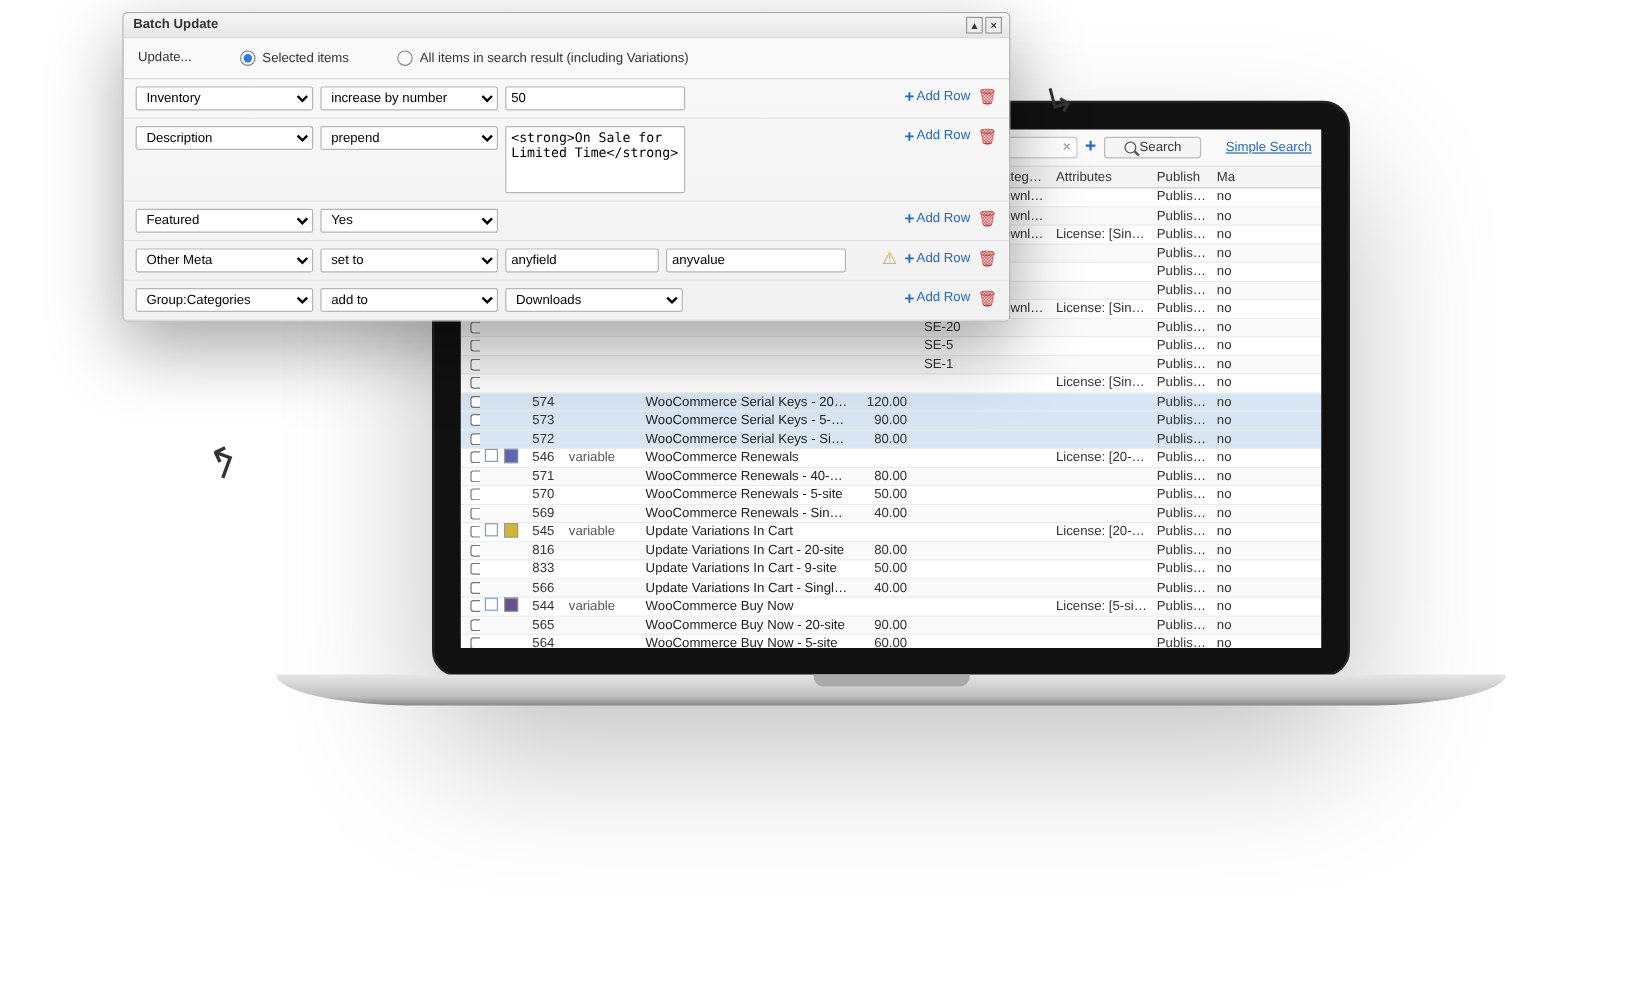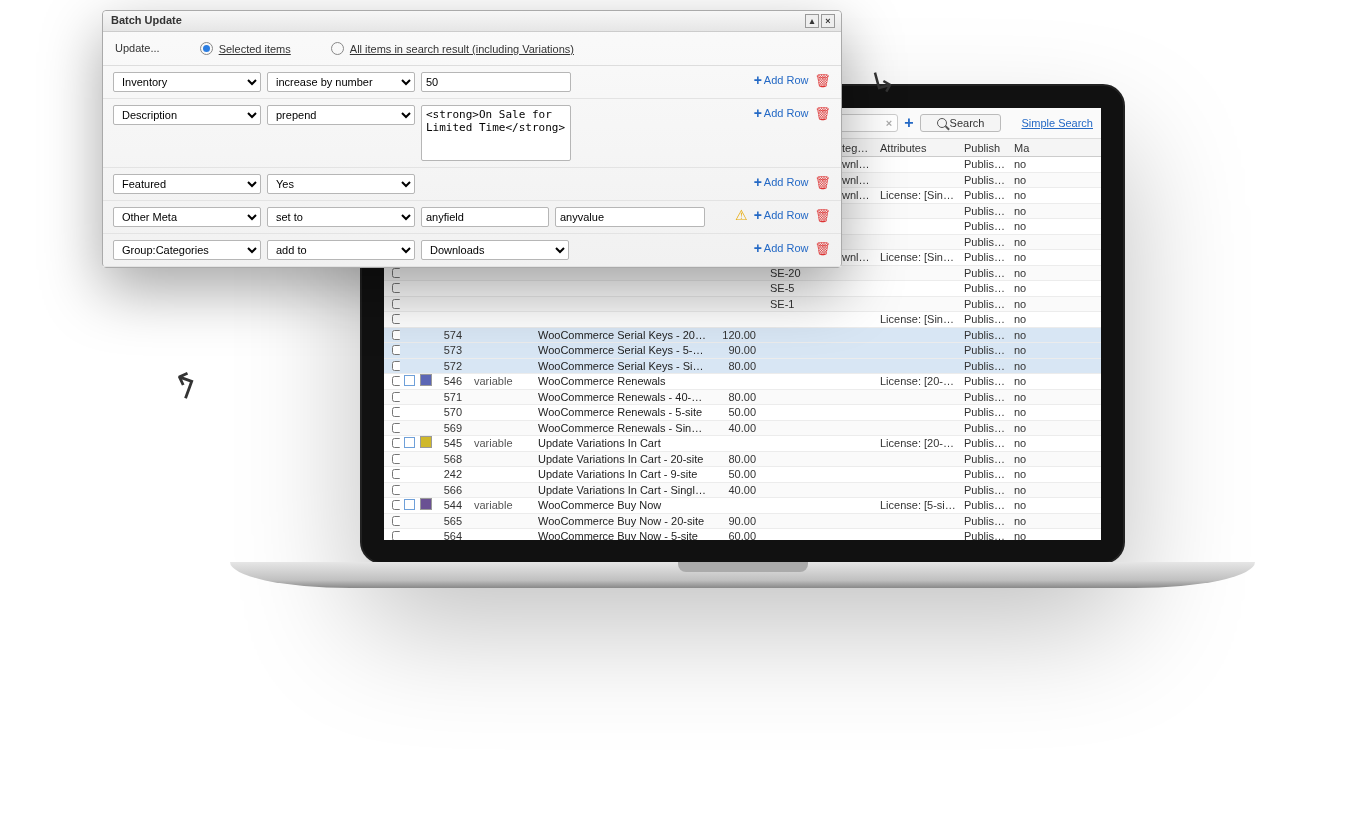--- a/index.html
+++ b/index.html
@@ -133,21 +133,21 @@
   .win-btn {
     width:14px;height:14px;border:1px solid #999;background:#eee;
     font-size:9px;line-height:12px;text-align:center;cursor:pointer;
   }
 
   .radio-row {
     display:flex; align-items:flex-start; gap:40px;
     padding:10px 12px;
     border-bottom:1px solid #ddd;
   }
-  .radio-opt { display:flex; align-items:center; gap:6px;text-decoration:underline; }
+  .radio-opt { display:flex; align-items:center; gap:6px; }
   .radio { width:13px;height:13px;border-radius:50%;border:1px solid #888;display:inline-flex;align-items:center;justify-content:center;}
   .radio.on::after{content:"";width:7px;height:7px;border-radius:50%;background:#2b7de1;}
 
   .rules { }
   .rule-row {
     display:flex; align-items:flex-start; gap:6px;
     padding:6px 10px;
     border-bottom:1px solid #e3e3e3;
   }
   .rule-row select, .rule-row input[type=text], .rule-row textarea {
@@ -488,35 +488,35 @@
           <div class="cell c-sku"></div>
           <div class="cell c-cat"></div>
           <div class="cell c-attr">License: [20-site, 5-s</div>
           <div class="cell c-pub">Published</div>
           <div class="cell c-ma">no</div>
         </div>
         <div class="grid-row">
           <div class="cell c-chk"><input type="checkbox" style=""></div>
           <div class="cell c-edit"></div>
           <div class="cell c-img"></div>
-          <div class="cell c-id">568</div>
+          <div class="cell c-id">816</div>
           <div class="cell c-type"></div>
           <div class="cell c-name">Update Variations In Cart - 20-site</div>
           <div class="cell c-price">80.00</div>
           <div class="cell c-sku"></div>
           <div class="cell c-cat"></div>
           <div class="cell c-attr"></div>
           <div class="cell c-pub">Published</div>
           <div class="cell c-ma">no</div>
         </div>
         <div class="grid-row">
           <div class="cell c-chk"><input type="checkbox" style=""></div>
           <div class="cell c-edit"></div>
           <div class="cell c-img"></div>
-          <div class="cell c-id">242</div>
+          <div class="cell c-id">833</div>
           <div class="cell c-type"></div>
           <div class="cell c-name">Update Variations In Cart - 9-site</div>
           <div class="cell c-price">50.00</div>
           <div class="cell c-sku"></div>
           <div class="cell c-cat"></div>
           <div class="cell c-attr"></div>
           <div class="cell c-pub">Published</div>
           <div class="cell c-ma">no</div>
         </div>
         <div class="grid-row">

